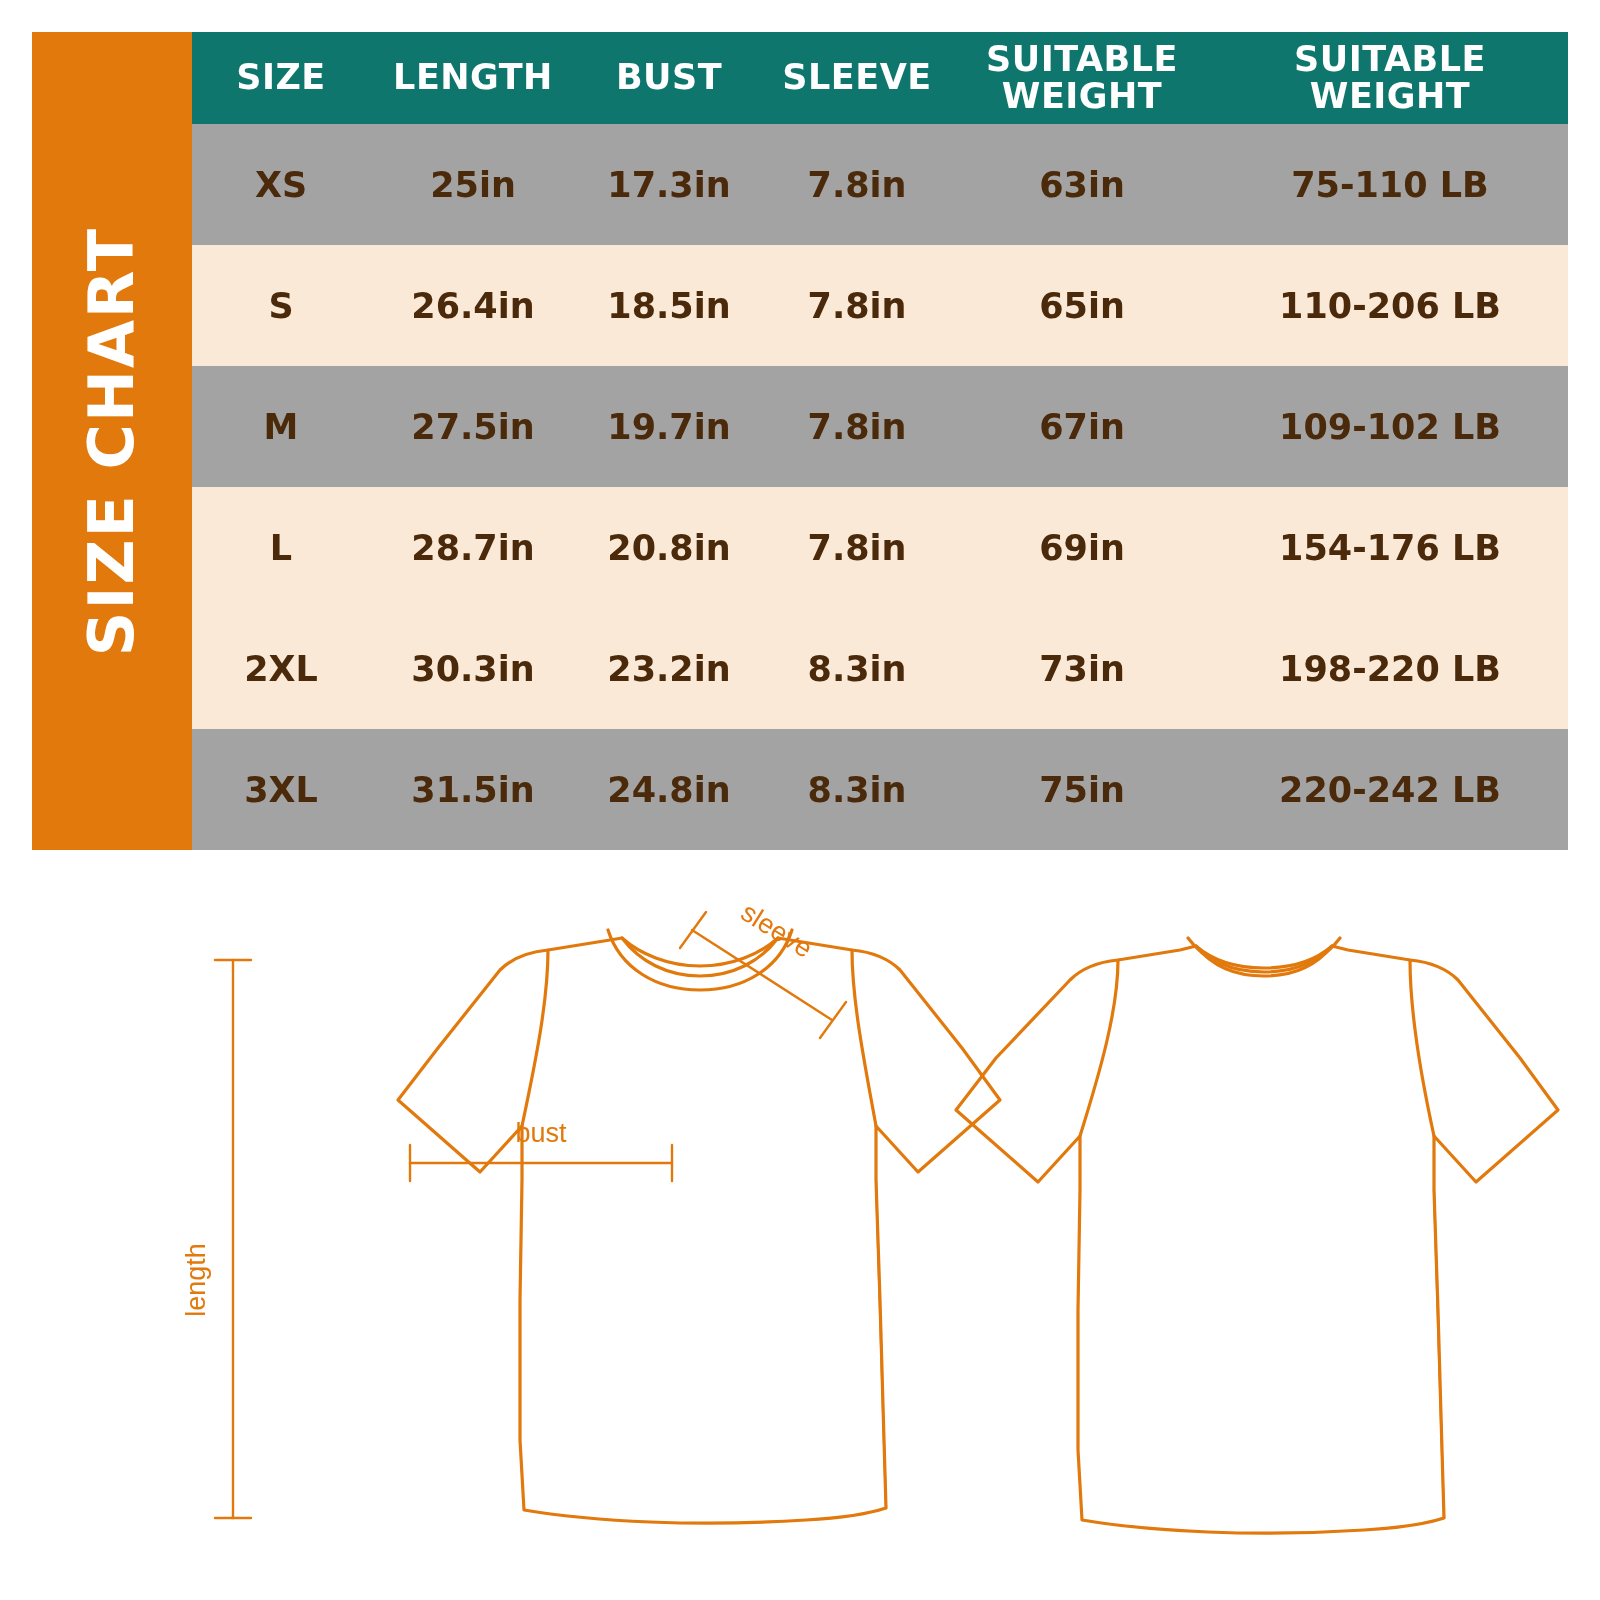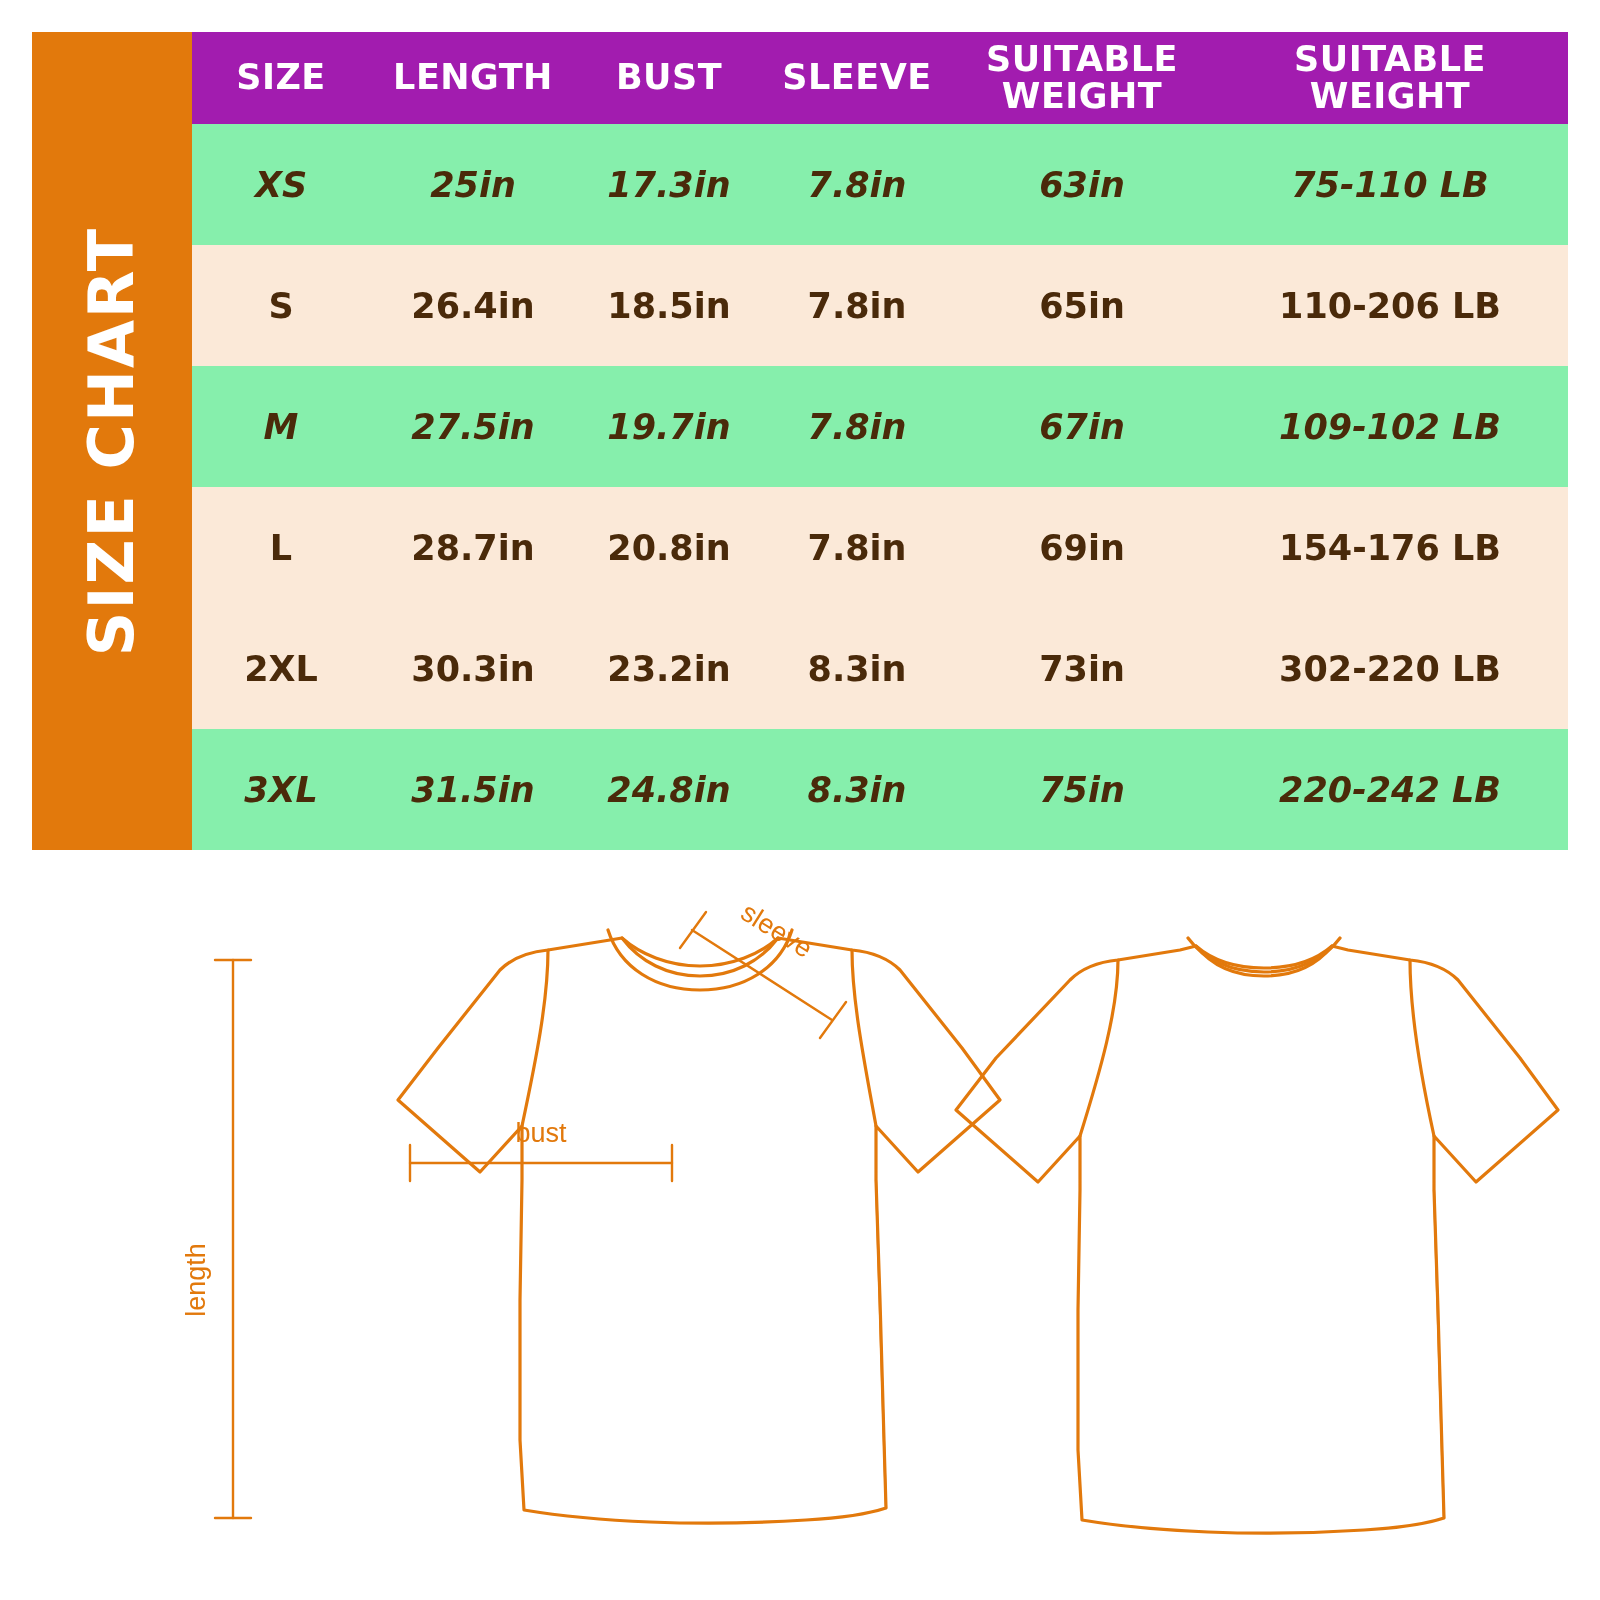--- a/index.html
+++ b/index.html
@@ -47,21 +47,21 @@
     display: flex;
     flex-direction: column;
   }
   table.size-table {
     width: 100%;
     height: 100%;
     border-collapse: collapse;
     table-layout: fixed;
   }
   table.size-table thead th {
-    background: #a21caf;
+    background: #0f766e;
     color: #ffffff;
     font-size: 35px;
     font-weight: bold;
     font-family: "DejaVu Sans", sans-serif;
     letter-spacing: 0.5px;
     height: 92px;
     line-height: 1.06;
     padding: 0 4px;
     vertical-align: middle;
   }
@@ -69,21 +69,21 @@
     color: #4a2a0a;
     font-size: 35px;
     font-weight: bold;
     font-family: "DejaVu Sans", sans-serif;
     text-align: center;
     height: 80px;
     vertical-align: middle;
     padding: 0 4px;
     white-space: nowrap;
   }
-  table.size-table tbody tr.odd td { background: #86efac; font-style: italic; }
+  table.size-table tbody tr.odd td { background: #a3a3a3; }
   table.size-table tbody tr.even td { background: #fbe9d8; }
 
   
   col.c-size   { width: 178px; }
   col.c-len    { width: 206px; }
   col.c-bust   { width: 186px; }
   col.c-sleeve { width: 190px; }
   col.c-height { width: 260px; }
   col.c-weight { width: 356px; }
 
@@ -169,21 +169,21 @@
             <td>7.8in</td>
             <td>69in</td>
             <td>154-176 LB</td>
           </tr>
           <tr class="even">
             <td>2XL</td>
             <td>30.3in</td>
             <td>23.2in</td>
             <td>8.3in</td>
             <td>73in</td>
-            <td>302-220 LB</td>
+            <td>198-220 LB</td>
           </tr>
           <tr class="odd">
             <td>3XL</td>
             <td>31.5in</td>
             <td>24.8in</td>
             <td>8.3in</td>
             <td>75in</td>
             <td>220-242 LB</td>
           </tr>
         </tbody>

